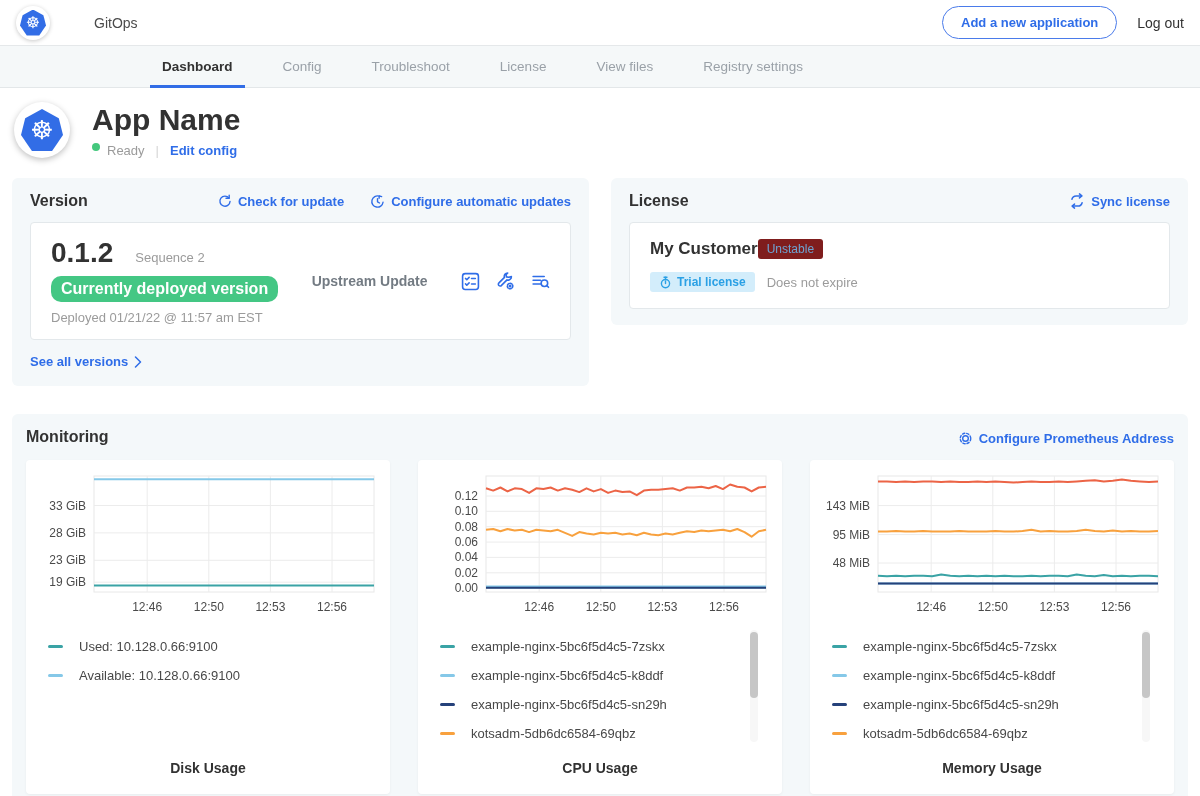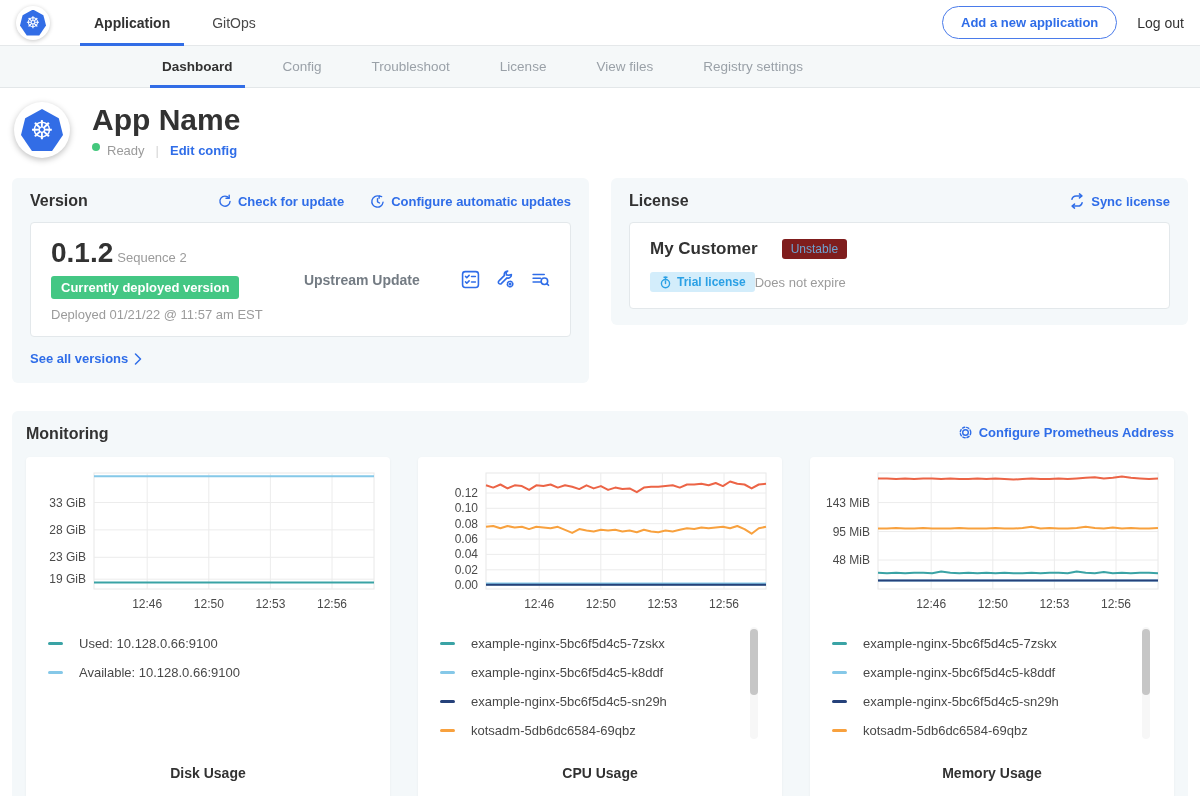--- a/index.html
+++ b/index.html
@@ -40,57 +40,56 @@
   .link { color:#2f6de8; font-weight:700; font-size:13px; cursor:pointer; display:inline-flex; align-items:center; gap:6px; }
 
   
   .cards-row { display:flex; gap:22px; margin:4px 12px 0; align-items:flex-start; }
   .card { flex:1; background:#f4f8fa; border-radius:6px; padding:14px 18px 16px; }
   .card-head { display:flex; align-items:center; }
   .card-title { font-size:16px; font-weight:700; }
   .card-links { margin-left:auto; display:flex; gap:26px; align-items:center; }
   .inner-card { background:#fff; border:1px solid #e3e8eb; border-radius:4px; margin-top:12px; padding:14px 20px; }
   .version-inner { display:flex; align-items:center; }
-  .v-num-row { display:flex; align-items:baseline; gap:4px; }
+  .v-num-row { display:flex; align-items:baseline; gap:22px; }
   .v-num { font-size:28px; font-weight:700; }
   .v-seq { font-size:13px; color:#9b9b9b; }
-  .badge-green { display:inline-block; background:#44c784; color:#fff; font-size:13px; font-weight:700; padding:4px 10px; border-radius:3px; margin:7px 0 8px; }
+  .badge-green { display:inline-block; background:#44c784; color:#fff; font-size:16px; font-weight:700; padding:4px 10px; border-radius:10px; margin:7px 0 8px; }
   .v-deployed { font-size:13px; color:#9b9b9b; }
   .v-mid { flex:1; text-align:center; font-size:14px; font-weight:600; color:#737b83; }
   .v-icons { display:flex; gap:16px; align-items:center; }
   .see-link { margin-top:14px; }
-  .lc-row1 { display:flex; align-items:center; gap:24px; }
+  .lc-row1 { display:flex; align-items:center; gap:0; }
   .lc-name { font-size:17px; font-weight:700; }
   .badge-unstable { background:#7f1d1d; color:#6ea3d2; font-size:12px; padding:3px 9px; border-radius:3px; }
-  .lc-row2 { display:flex; align-items:center; margin-top:13px; }
+  .lc-row2 { display:flex; align-items:center; gap:12px; margin-top:13px; }
   .badge-trial { display:inline-flex; align-items:center; gap:5px; background:#d3edfb; color:#2aa0e5; font-weight:700; font-size:12px; padding:3px 9px; border-radius:3px; }
   .badge-trial .ic { stroke:#2aa0e5; }
   .lc-expire { font-size:13px; color:#9b9b9b; }
 
   
   .monitoring { background:#f4f8fa; border-radius:6px; margin:28px 12px 0; padding:14px 14px 16px; }
-  .mon-head { display:flex; align-items:flex-start; }
+  .mon-head { display:flex; align-items:flex-end; }
   .charts-row { display:flex; gap:28px; margin-top:14px; }
   .chart-card { flex:1; background:#fff; border-radius:4px; padding:10px 8px 18px; box-shadow:0 1px 3px rgba(0,0,0,.05); }
   svg.chart { display:block; width:100%; font-family:"Liberation Sans", sans-serif; }
   .legend { position:relative; height:126px; margin:10px 0 0 14px; padding-top:4px; }
   .legend-item { display:flex; align-items:center; height:29px; font-size:13px; color:#484848; }
   .dash { width:15px; height:3px; border-radius:2px; margin-right:16px; flex:none; }
   .scrollbar { position:absolute; right:16px; top:2px; width:8px; height:112px; background:#f7f7f7; border-radius:4px; }
   .thumb { position:absolute; top:2px; left:0; width:8px; height:66px; background:#c6c6c6; border-radius:4px; cursor:pointer; }
-  .chart-title { text-align:center; font-size:14px; font-weight:700; margin-top:14px; }
+  .chart-title { text-align:center; font-size:14px; font-weight:700; margin-top:6px; }
 </style>
 </head>
 <body>
 
 <header class="topnav">
   <div class="logo">
     <div class="hept">☸</div>
   </div>
-  <div class="topnav-tab active">Application</div>
   <div class="topnav-tab">GitOps</div>
   <div class="topnav-right">
     <button class="add-app">Add a new application</button>
     <span class="logout">Log out</span>
   </div>
 </header>
 
 <nav class="subnav">
   <div class="subnav-tab active">Dashboard</div>
   <div class="subnav-tab">Config</div>

